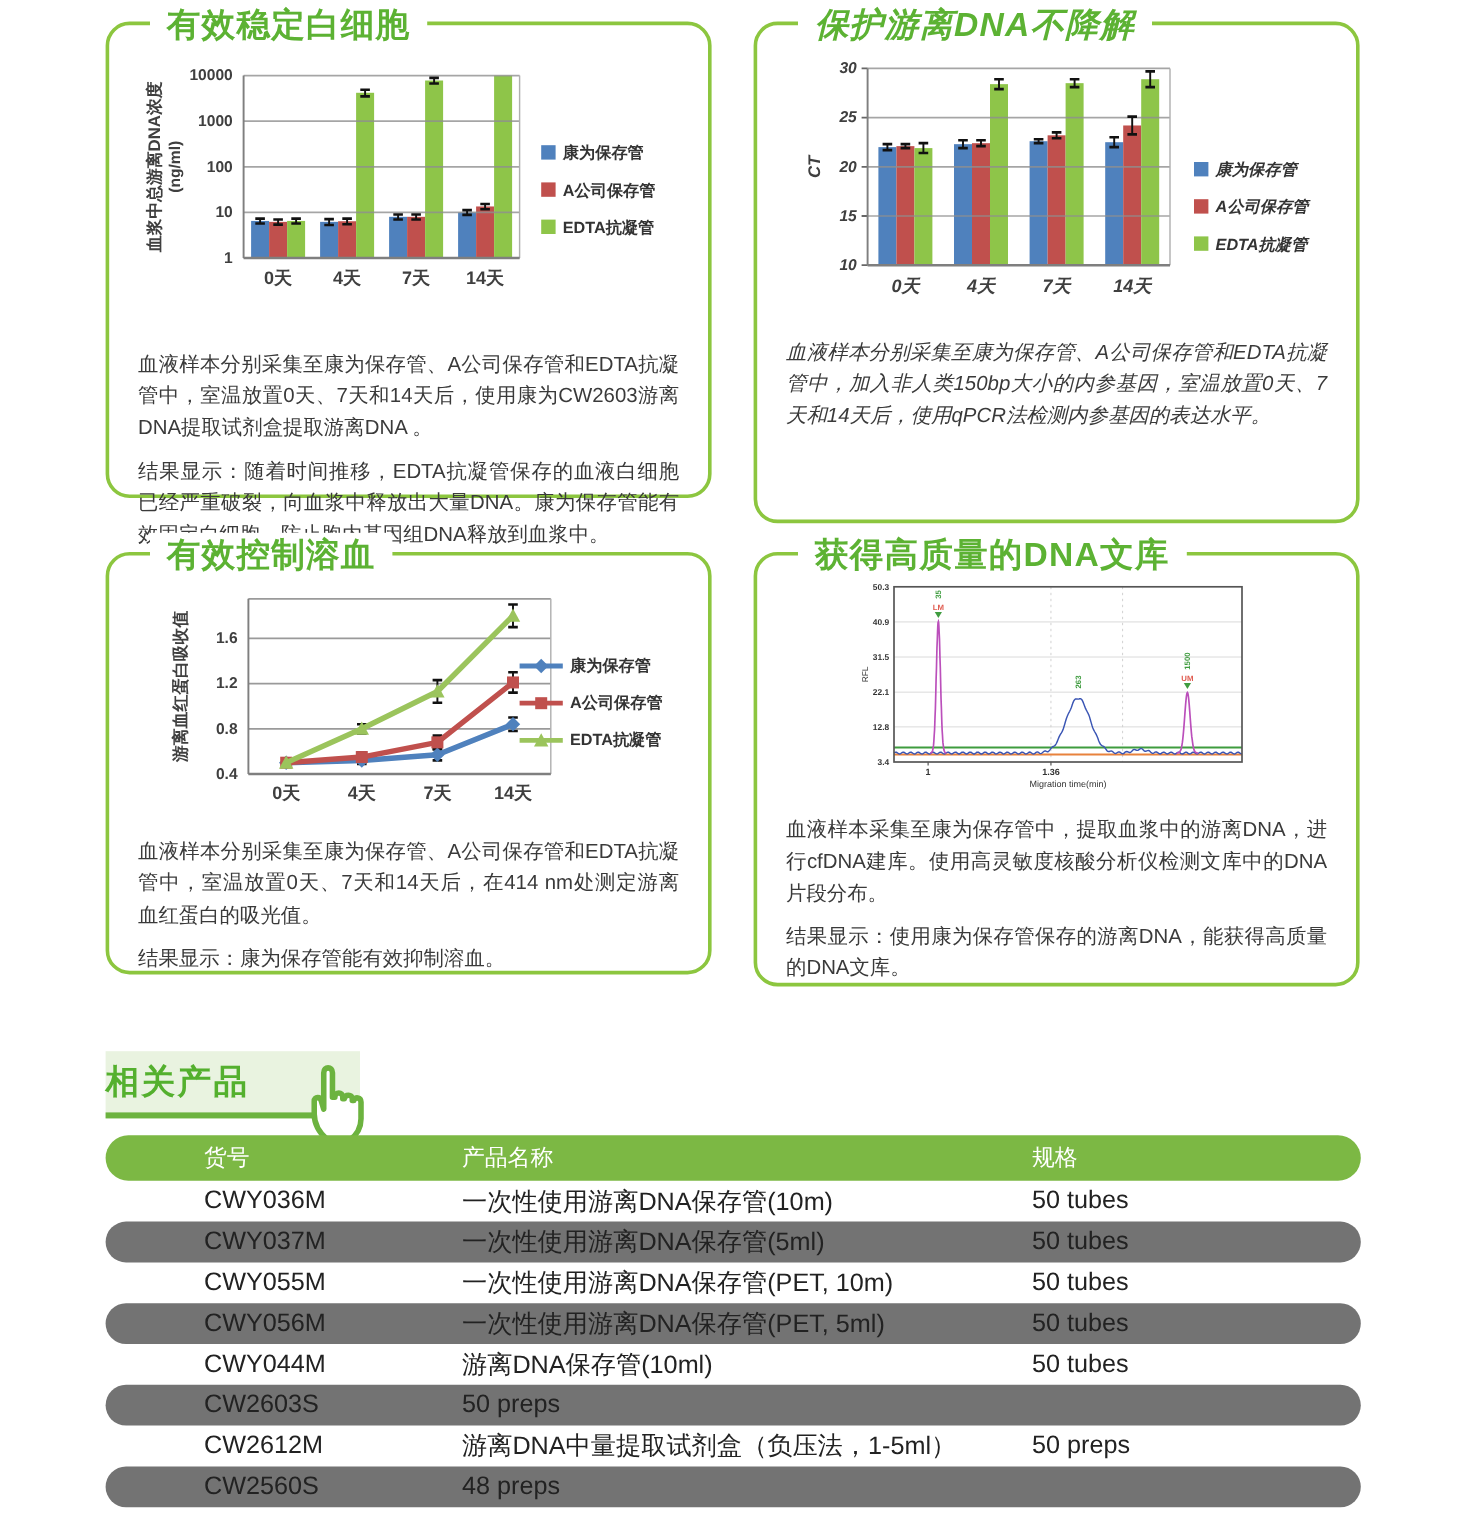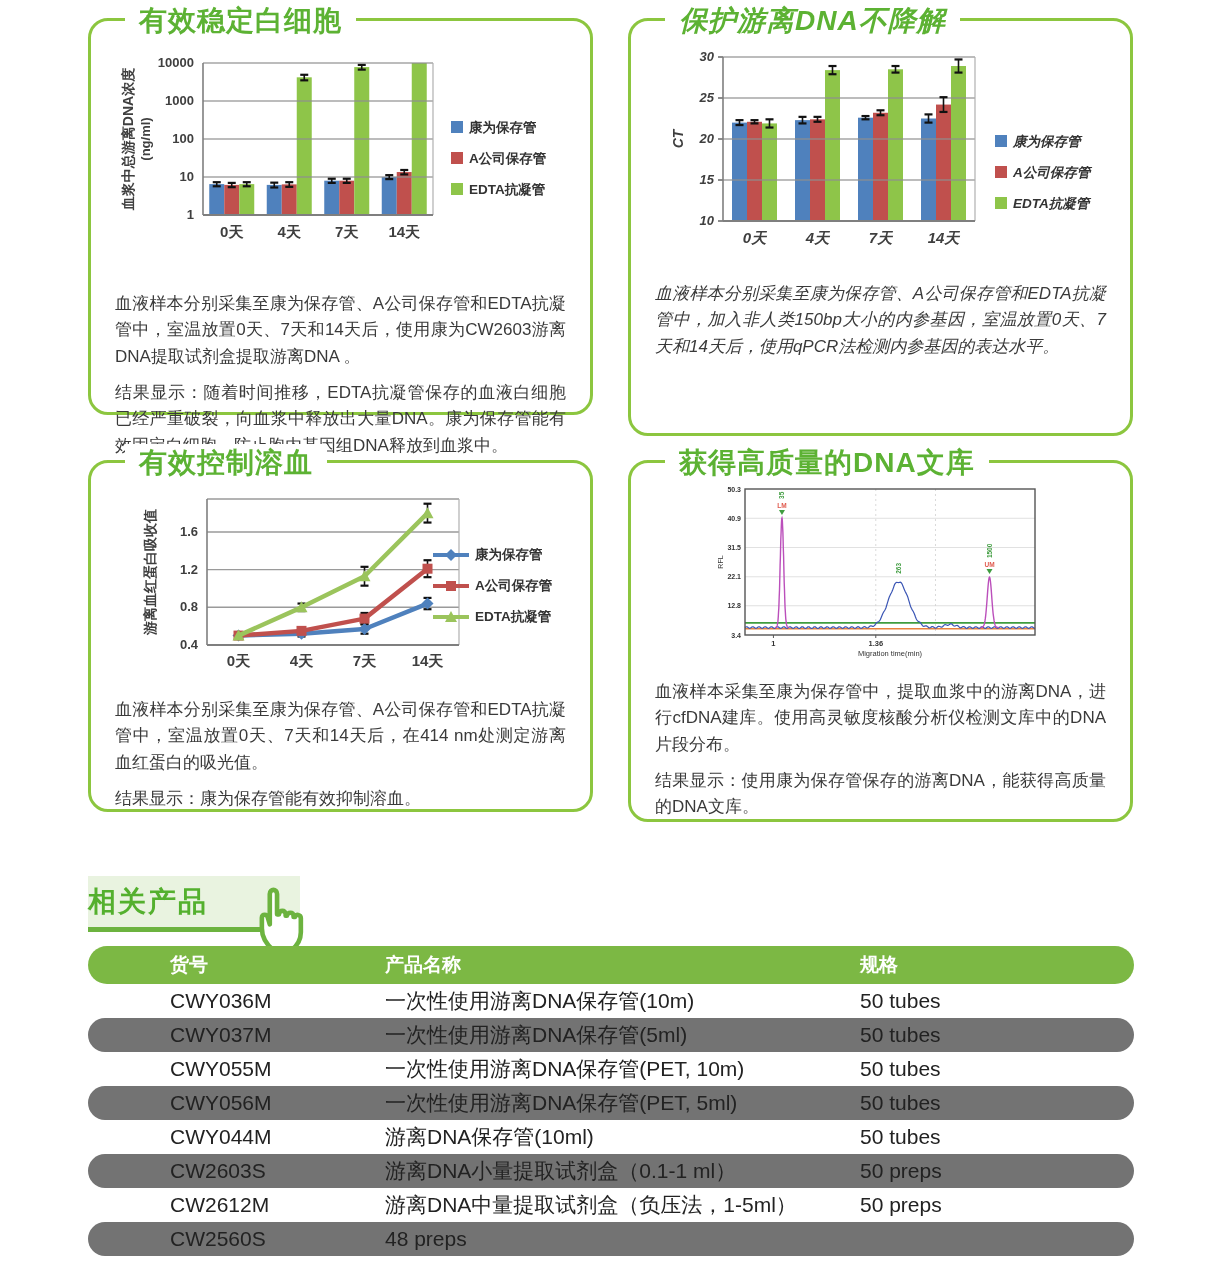--- a/index.html
+++ b/index.html
@@ -18,21 +18,21 @@
 
   .related-wrap { position:absolute; left:88px; top:876px; width:212px; }
   .related-box { position:relative; background:#E9F3E0; height:56px; display:flex; align-items:center;
                  border-bottom:5px solid #6CB33F; }
   .related-title { font-size:28px; font-weight:bold; color:#54B02E; letter-spacing:2px; }
   .hand-icon { position:absolute; right:-14px; top:4px; }
 
   .ptable { position:absolute; left:88px; top:946px; width:1046px; }
   .thead { display:grid; grid-template-columns:215px 475px 1fr; align-items:center;
            padding-left:82px; height:38px; background:#7CB844; border-radius:19px;
-           color:#fff; font-size:19px; font-weight:bold; }
+           color:#fff; font-size:19px; font-weight:normal; }
   .trow  { display:grid; grid-template-columns:215px 475px 1fr; align-items:center;
            padding-left:82px; height:34px; border-radius:17px; color:#222; font-size:21px; }
   .trow.alt { background:#737373; }
 </style>
 </head>
 <body>
 
 <div class="page">
 
   <div class="panels">
@@ -365,21 +365,20 @@
           <div>一次性使用游离DNA保存管(PET, 5ml)</div>
           <div>50 tubes</div>
         </div>
         <div class="trow">
           <div>CWY044M</div>
           <div>游离DNA保存管(10ml)</div>
           <div>50 tubes</div>
         </div>
         <div class="trow alt">
           <div>CW2603S</div>
-          <div>游离DNA小量提取试剂盒（0.1-1 ml）</div>
           <div>50 preps</div>
         </div>
         <div class="trow">
           <div>CW2612M</div>
           <div>游离DNA中量提取试剂盒（负压法，1-5ml）</div>
           <div>50 preps</div>
         </div>
         <div class="trow alt">
           <div>CW2560S</div>
           <div>48 preps</div>

